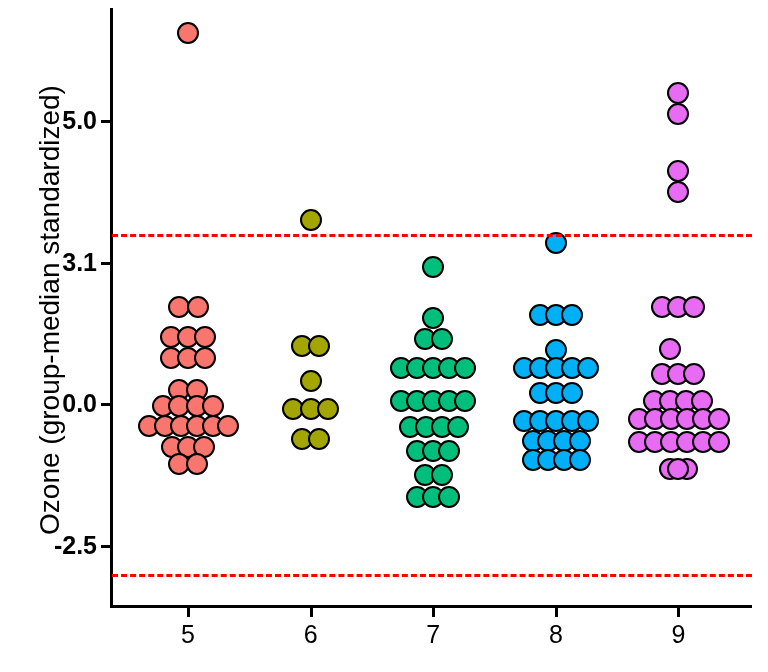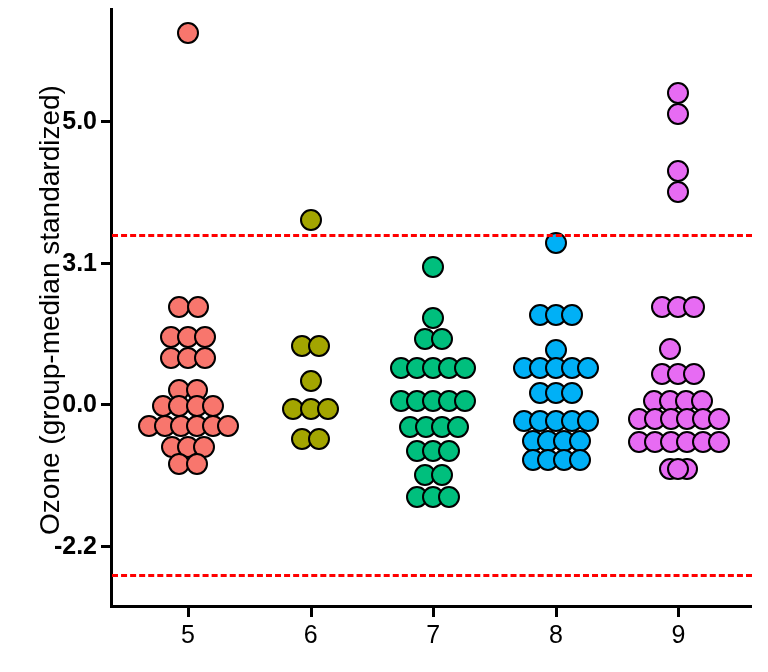--- a/index.html
+++ b/index.html
@@ -119,21 +119,21 @@
 <body>
 
 <div id="plot-root">
 
   <div id="y-axis-title">Ozone (group-median standardized)</div>
 
   <div id="y-tick-labels">
       <div class="y-tick-label" style="top: 108.175px;">5.0</div>
       <div class="y-tick-label" style="top: 249.645px;">3.1</div>
       <div class="y-tick-label" style="top: 391.114px;">0.0</div>
-      <div class="y-tick-label" style="top: 532.583px;">-2.2</div>
+      <div class="y-tick-label" style="top: 532.583px;">-2.5</div>
     </div>
 
   <div id="y-axis-line" class="axis-line"></div>
   <div id="x-axis-line" class="axis-line"></div>
 
   <div id="points-layer">
       <div class="dot" style="left: 188.015px; top: 33.4645px; background: rgb(248, 118, 109);"></div>
       <div class="dot" style="left: 179.433px; top: 306.783px; background: rgb(248, 118, 109);"></div>
       <div class="dot" style="left: 197.824px; top: 306.783px; background: rgb(248, 118, 109);"></div>
       <div class="dot" style="left: 170.851px; top: 337.34px; background: rgb(248, 118, 109);"></div>

